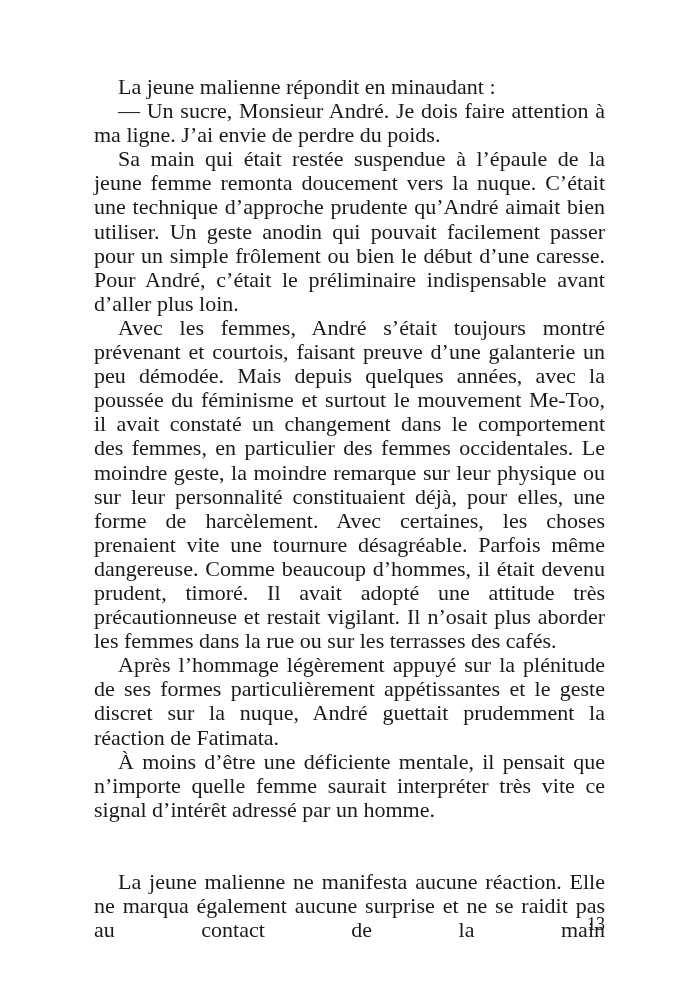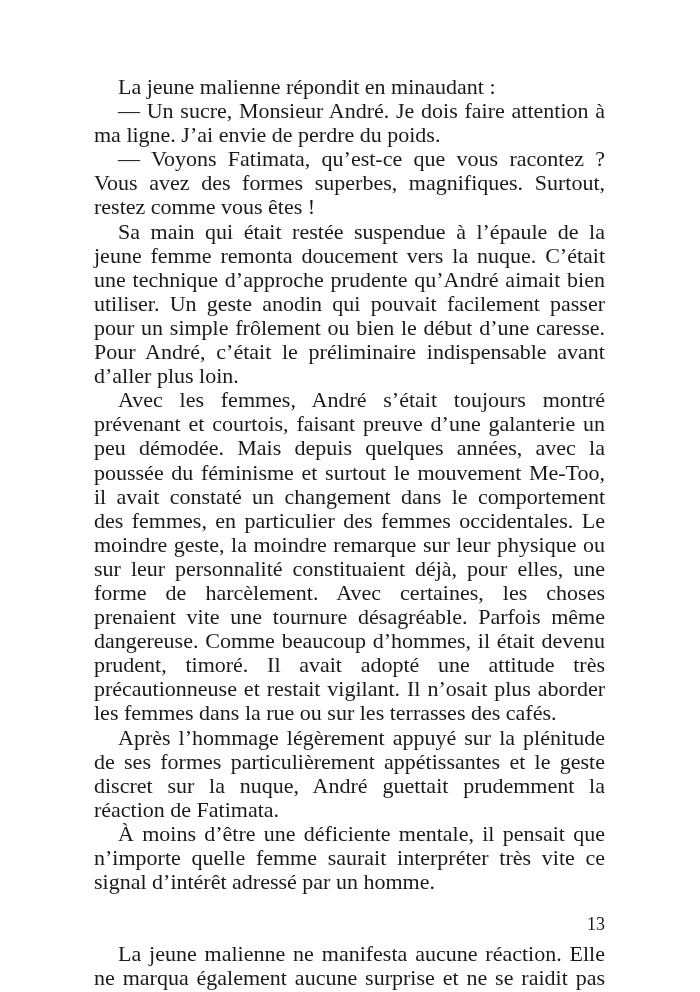--- a/index.html
+++ b/index.html
@@ -17,21 +17,20 @@
     position:absolute; left:560px; top:914px; width:45px; text-align:right;
     font-family:"Liberation Serif", serif; font-size:18px; color:#1a1a1a;
   }
 </style>
 </head>
 <body>
 
 <div class="page">
   <p>La jeune malienne répondit en minaudant :</p>
   <p>— Un sucre, Monsieur André. Je dois faire attention à ma ligne. J’ai envie de perdre du poids.</p>
-  <p>— Voyons Fatimata, qu’est-ce que vous racontez ? Vous avez des formes superbes, magnifiques. Surtout, restez comme vous êtes !</p>
   <p>Sa main qui était restée suspendue à l’épaule de la jeune femme remonta doucement vers la nuque. C’était une technique d’approche prudente qu’André aimait bien utiliser. Un geste anodin qui pouvait facilement passer pour un simple frôlement ou bien le début d’une caresse. Pour André, c’était le préliminaire indispensable avant d’aller plus loin.</p>
   <p>Avec les femmes, André s’était toujours montré prévenant et courtois, faisant preuve d’une galanterie un peu démodée. Mais depuis quelques années, avec la poussée du féminisme et surtout le mouvement Me-Too, il avait constaté un changement dans le comportement des femmes, en particulier des femmes occidentales. Le moindre geste, la moindre remarque sur leur physique ou sur leur personnalité constituaient déjà, pour elles, une forme de harcèlement. Avec certaines, les choses prenaient vite une tournure désagréable. Parfois même dangereuse. Comme beaucoup d’hommes, il était devenu prudent, timoré. Il avait adopté une attitude très précautionneuse et restait vigilant. Il n’osait plus aborder les femmes dans la rue ou sur les terrasses des cafés.</p>
   <p>Après l’hommage légèrement appuyé sur la plénitude de ses formes particulièrement appétissantes et le geste discret sur la nuque, André guettait prudemment la réaction de Fatimata.</p>
   <p>À moins d’être une déficiente mentale, il pensait que n’importe quelle femme saurait interpréter très vite ce signal d’intérêt adressé par un homme.</p>
   <p style="text-align-last:justify;margin-top:48px;">La jeune malienne ne manifesta aucune réaction. Elle ne marqua également aucune surprise et ne se raidit pas au contact de la main</p>
 </div>
 
 <div class="page-number">13</div>
 
 </body></html>

